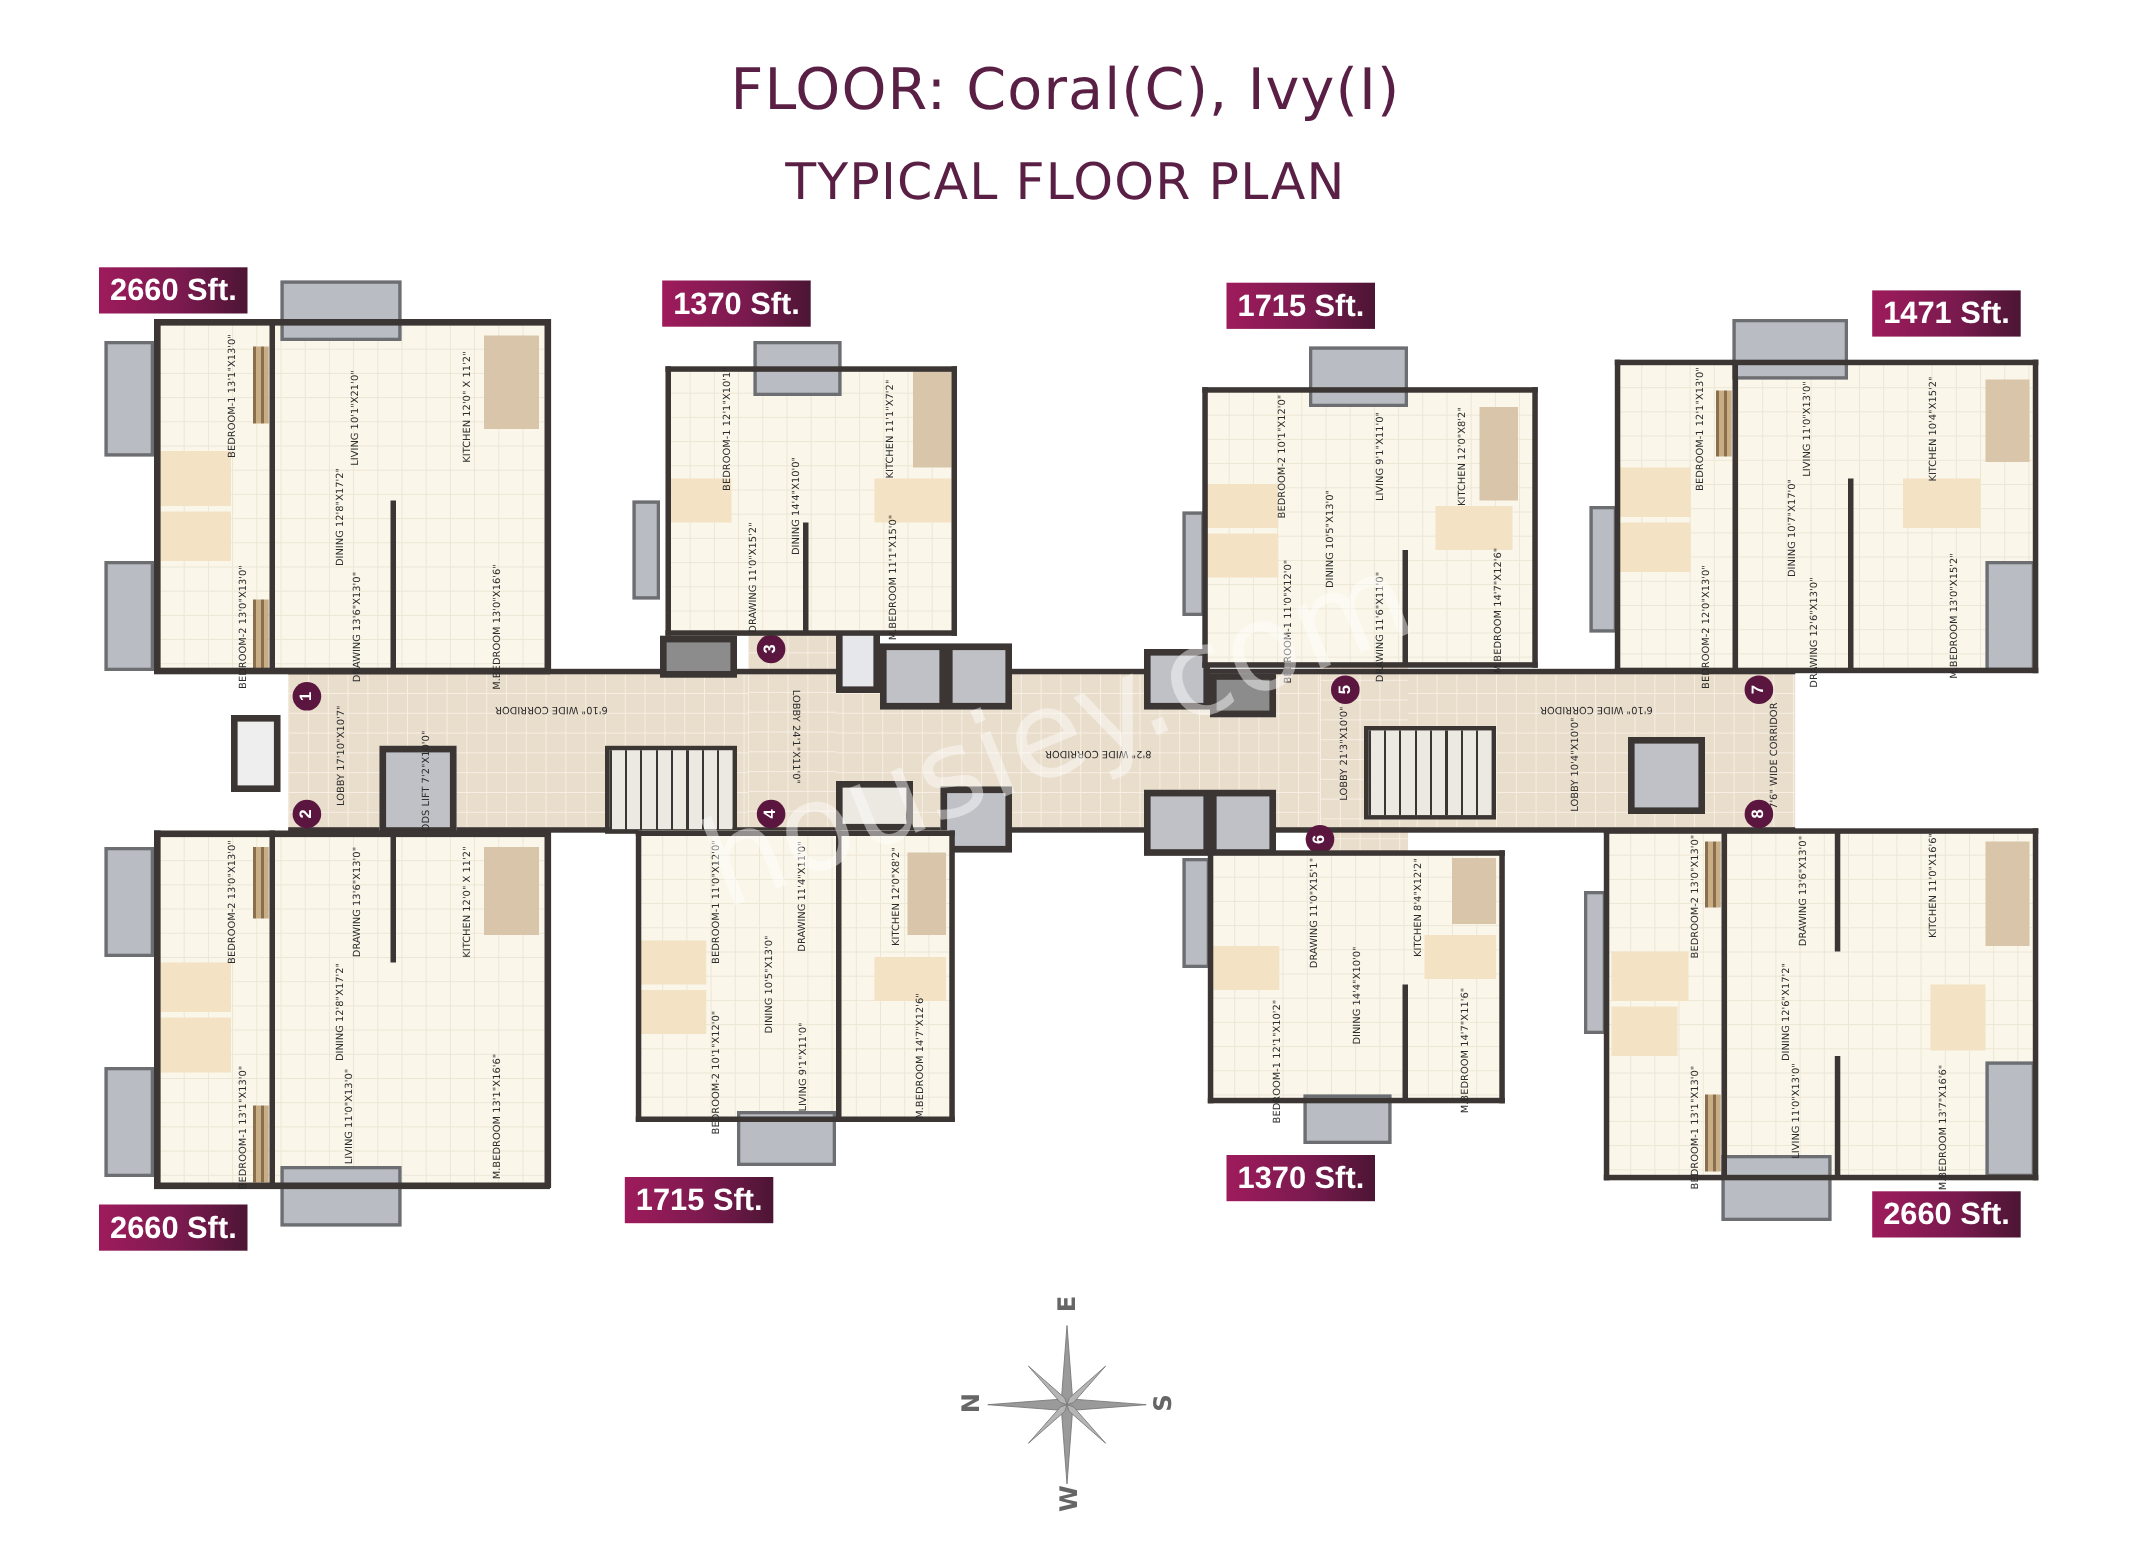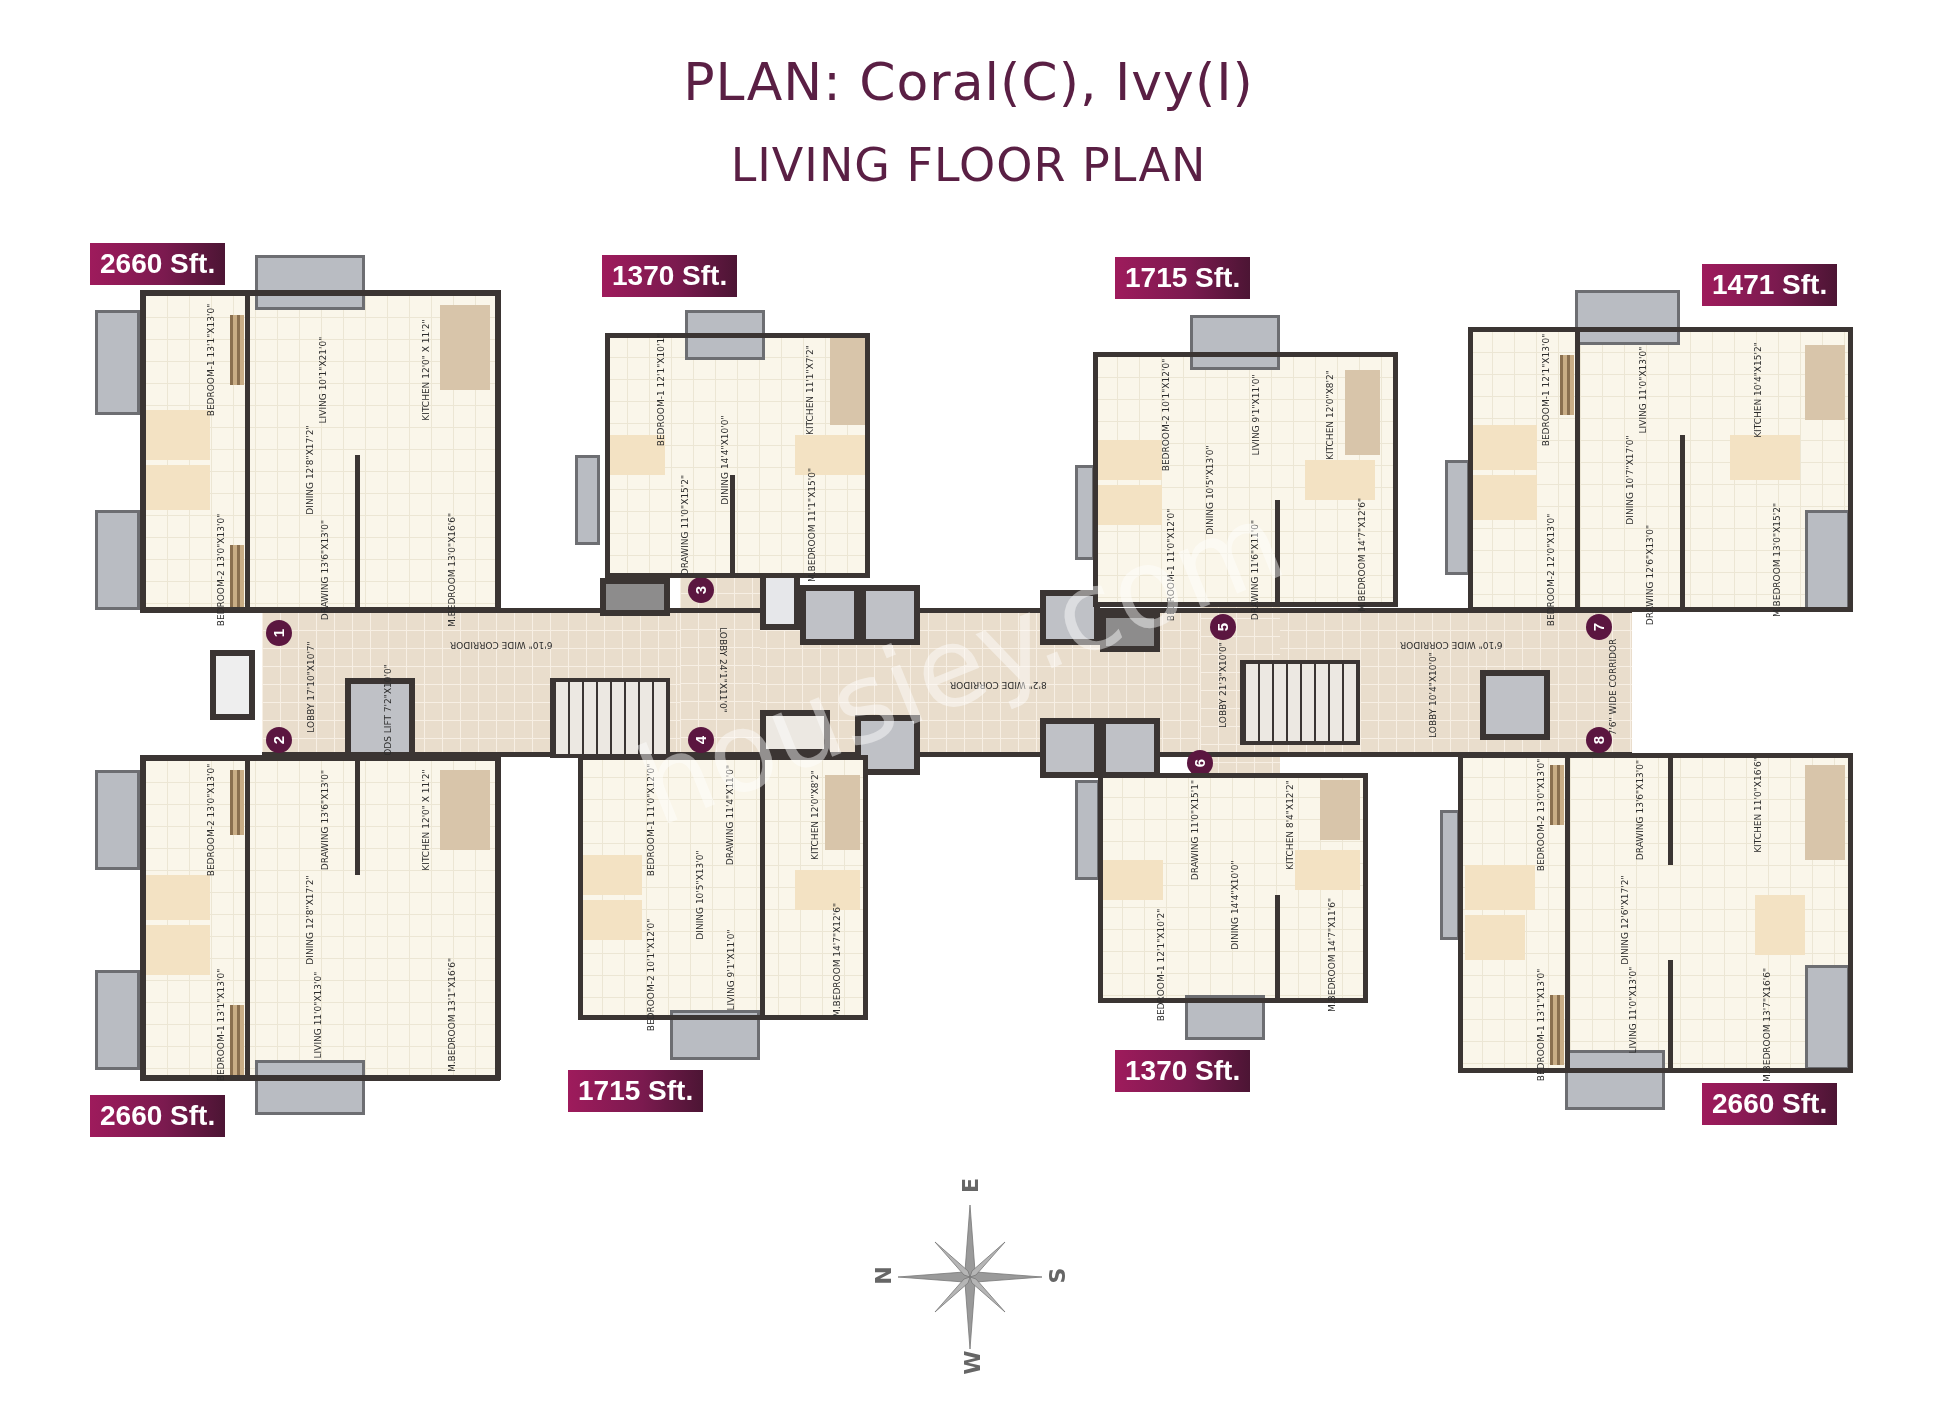--- a/index.html
+++ b/index.html
@@ -20,22 +20,22 @@
   .stairs{position:absolute;background:repeating-linear-gradient(90deg,#3b3533 0 2px,#ece8e2 2px 14px);border:4px solid #3b3533;box-sizing:border-box;}
   .rlabel{position:absolute;font-size:9px;color:#2c2c2c;transform:rotate(-90deg);white-space:nowrap;font-family:"DejaVu Sans",sans-serif;}
   .unitnum{position:absolute;width:26px;height:26px;border-radius:50%;background:#5b1640;color:#fff;font-size:15px;font-weight:bold;text-align:center;line-height:26px;transform:rotate(-90deg);}
   .compass{position:absolute;left:870px;top:1165px;width:200px;height:210px;}
   .clabel{position:absolute;font-size:22px;font-weight:bold;color:#666;font-family:"DejaVu Sans",sans-serif;}
   .watermark{position:absolute;font-size:110px;color:rgba(255,255,255,0.45);font-family:"DejaVu Sans",sans-serif;transform:rotate(-22deg);left:620px;top:600px;white-space:nowrap;}
 </style>
 </head>
 <body>
 
-<div class="title t1">PLAN: Coral(C), Ivy(I)</div>
-<div class="title t2">LIVING FLOOR PLAN</div>
+<div class="title t1">FLOOR: Coral(C), Ivy(I)</div>
+<div class="title t2">TYPICAL FLOOR PLAN</div>
 
 <div class="corridor" style="left:262px;top:612px;width:1370px;height:140px;"></div>
 <div class="corridor" style="left:262px;top:612px;width:80px;height:148px;"></div>
 <div class="corridor" style="left:680px;top:575px;width:80px;height:200px;"></div>
 <div class="corridor" style="left:1200px;top:600px;width:80px;height:180px;"></div>
 <div class="wall" style="left:262px;top:608px;width:1370px;height:5px;"></div>
 <div class="wall" style="left:262px;top:752px;width:1370px;height:5px;"></div>
 
 <div class="lift" style="left:345px;top:678px;width:70px;height:80px;"></div>
 <div class="rlabel" style="left:335px;top:712px;">GOODS LIFT 7'2"X10'0"</div>

